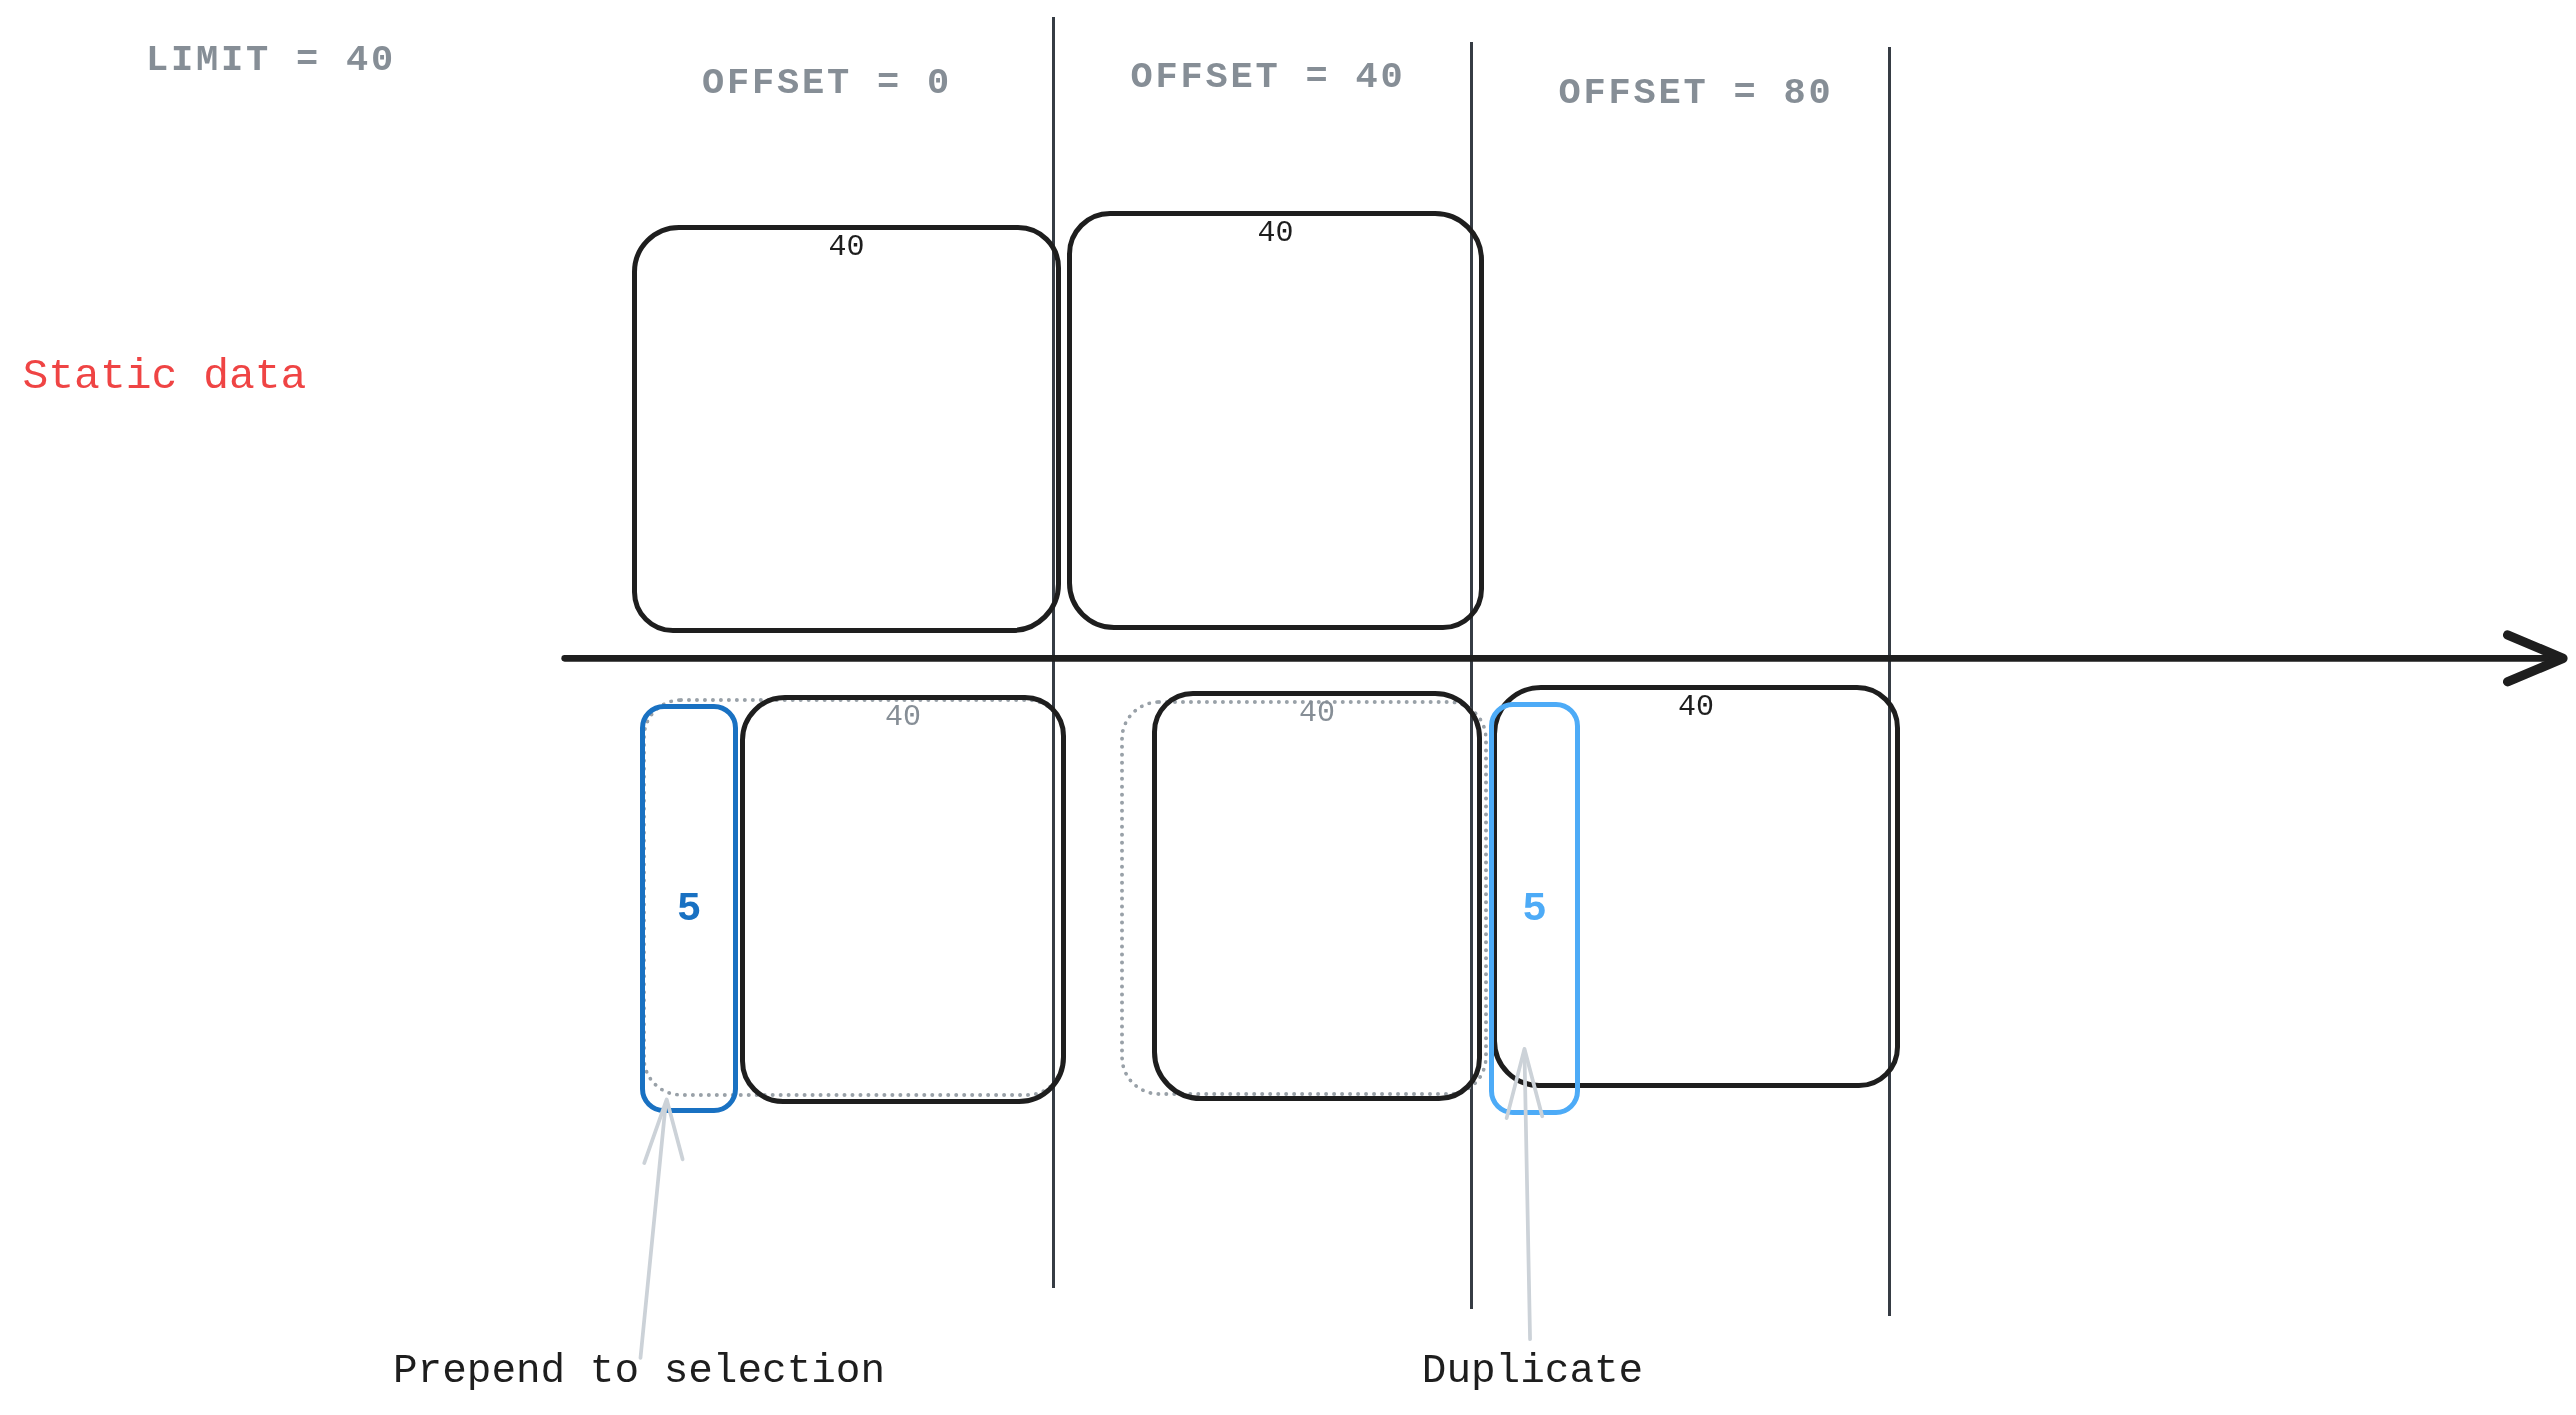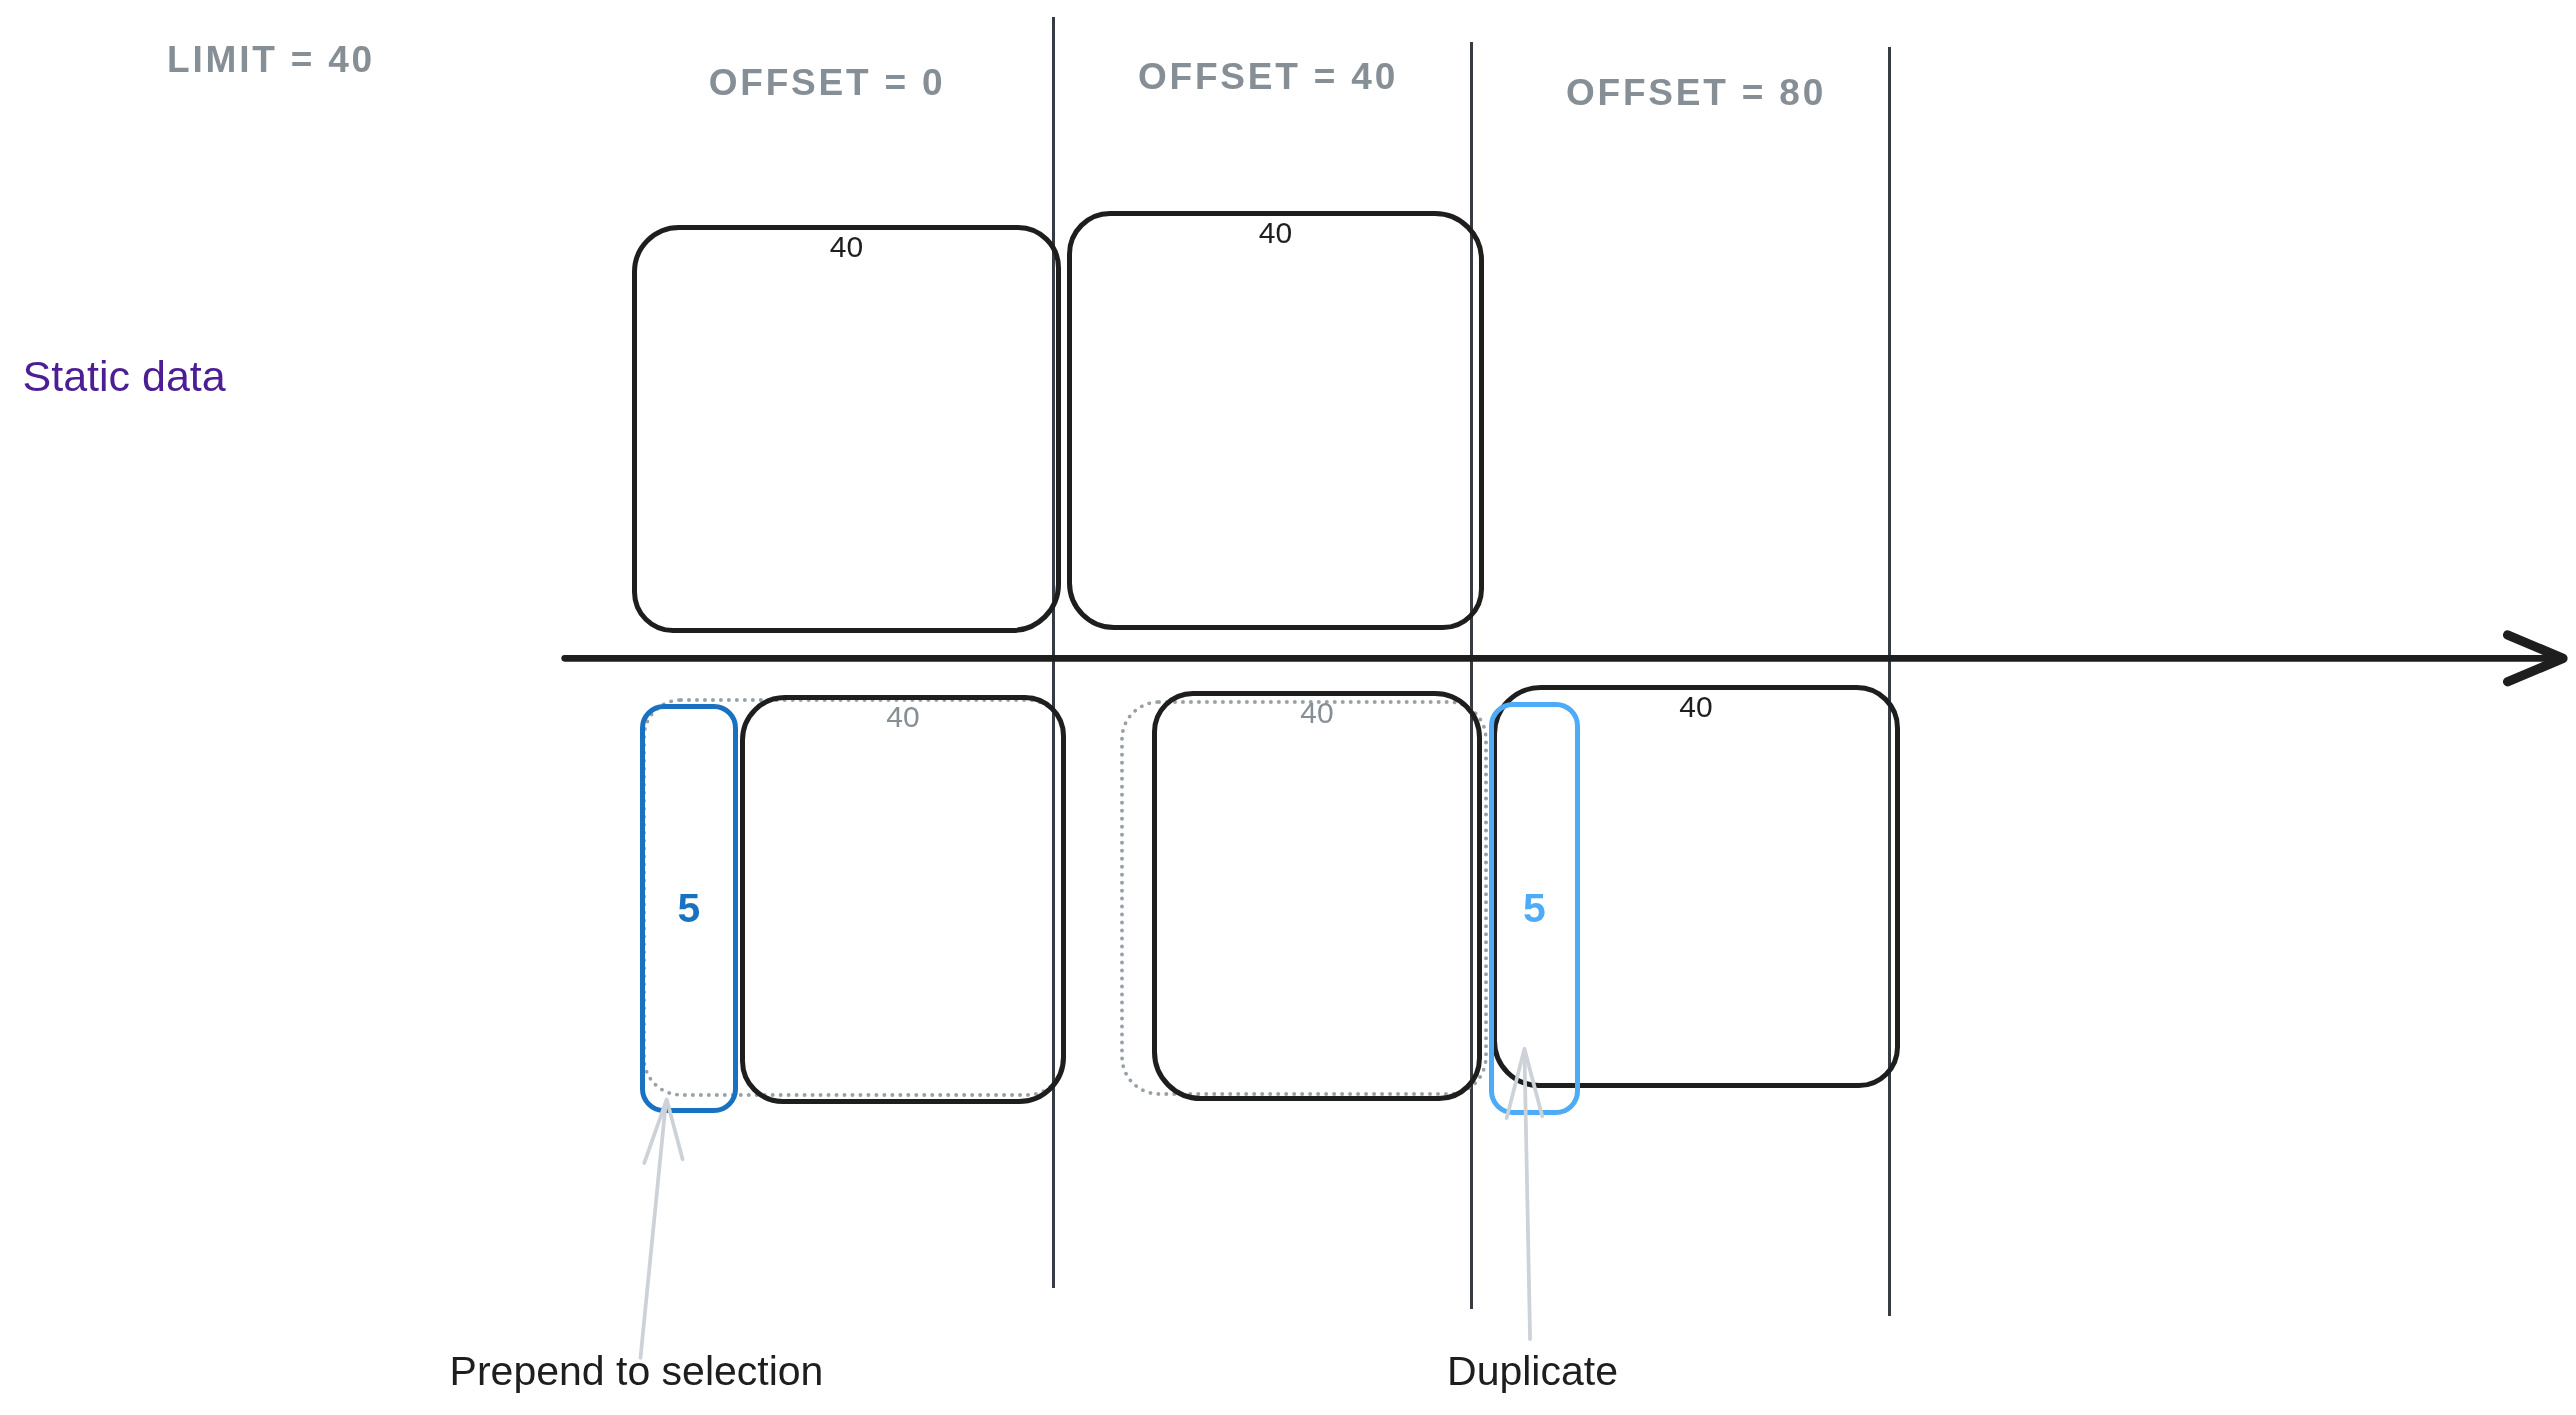--- a/index.html
+++ b/index.html
@@ -1,30 +1,30 @@
 <!DOCTYPE html>
 <html style="font-size:15px"><head>
 <meta charset="utf-8">
 <style>
   html,body{margin:0;padding:0;background:#ffffff;}
   .canvas{
     position:relative;width:2576px;height:1416px;background:#ffffff;
-    font-family:Liberation Sans, sans-serif;overflow:hidden;color:#1e1e1e;
+    font-family:Liberation Mono, monospace;overflow:hidden;color:#1e1e1e;
   }
   
   .hdr{
     position:absolute;width:318px;text-align:center;
     color:#868e96;font-size:37px;font-weight:600;letter-spacing:2.8px;white-space:nowrap;
   }
   .hdr-limit{left:112px;top:39px;}
   .hdr-off0{left:668px;top:62px;}
   .hdr-off40{left:1109px;top:56px;}
   .hdr-off80{left:1537px;top:64px;margin-top:8px;}
   
-  .row-label{position:absolute;font-size:43px;color:#4c1d95;white-space:nowrap;}
+  .row-label{position:absolute;font-size:43px;color:#ef4444;white-space:nowrap;}
   .lbl-static{left:22.5px;top:352px;}
   .lbl-updating{left:17px;top:888px;}
   
   .vline{position:absolute;width:2.8px;background:#363c44;}
   .v1{left:1052px;top:17px;height:1271px;}
   .v2{left:1470px;top:42px;height:1267px;}
   .v3{left:1888px;top:47px;height:1269px;}
   
   .pagebox{
     position:absolute;border:5.6px solid #1e1e1e;background:transparent;

